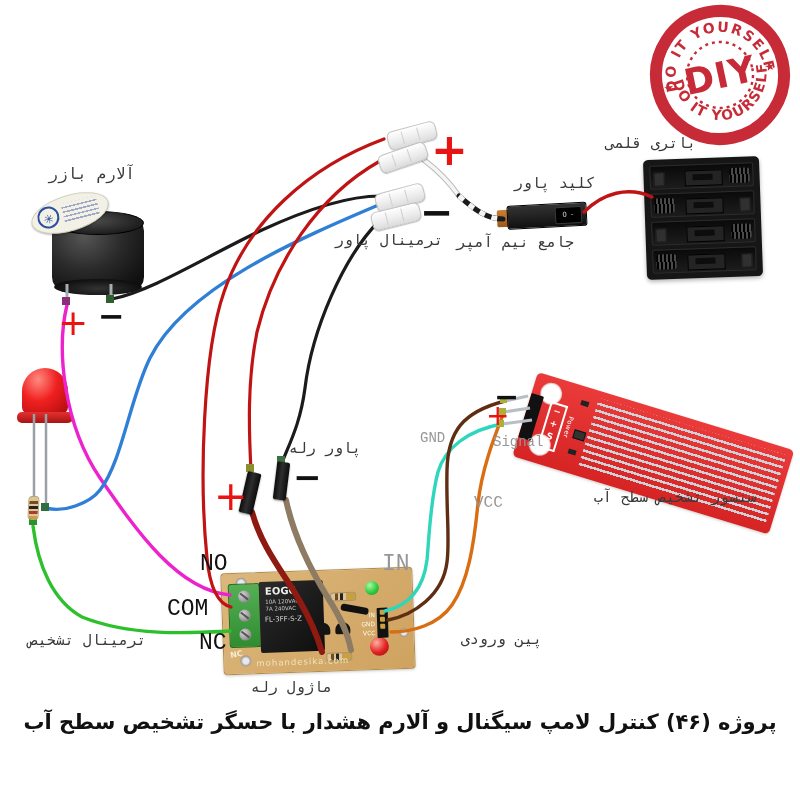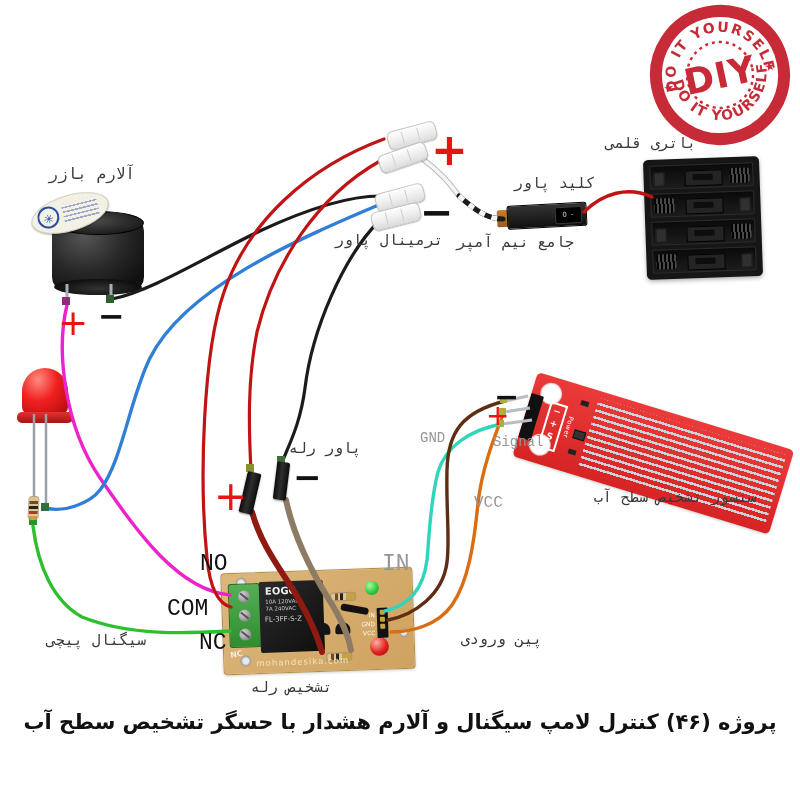--- a/index.html
+++ b/index.html
@@ -264,22 +264,22 @@
         <span></span>
         <span></span>
     </div>
     <div style="position:absolute;left:6px;top:76px;color:#f6ecd4;font-size:8px;font-weight:bold;transform:rotate(-8deg);">NC</div>
     <div style="position:absolute;left:32px;top:85px;color:#f3e3bd;font-size:8.5px;letter-spacing:1px;">mohandesika.com</div>
   </div>
   <div class="lbl" style="left:200px;top:551px;font-size:23px;color:#111;">NO</div>
   <div class="lbl" style="left:167px;top:596px;font-size:23px;color:#111;">COM</div>
   <div class="lbl" style="left:199px;top:630px;font-size:23px;color:#111;">NC</div>
   <div class="lbl gray" style="left:382px;top:551px;font-size:23px;">IN</div>
-  <div class="lbl fa" style="left:58px;top:631px;width:88px;text-align:center;">سیگنال پیچی</div>
-  <div class="lbl fa" style="left:262px;top:678px;width:70px;text-align:center;">تشخیص رله</div>
+  <div class="lbl fa" style="left:58px;top:631px;width:88px;text-align:center;">ترمینال تشخیص</div>
+  <div class="lbl fa" style="left:262px;top:678px;width:70px;text-align:center;">ماژول رله</div>
   <div class="lbl fa" style="left:462px;top:630px;width:80px;text-align:center;">پین ورودی</div>
 
   <div class="sensor" style="left:538px;top:372px;">
     <div class="s-hole" style="left:8px;top:6px;"></div>
     <div class="s-hole" style="left:12px;top:58px;"></div>
     <div style="position:absolute;left:0px;top:22px;width:13px;height:46px;background:#111;border-radius:1px;"></div>
     <div class="s-pinbox">
       <div>−</div>
       <div>+</div>
       <div>S</div>

